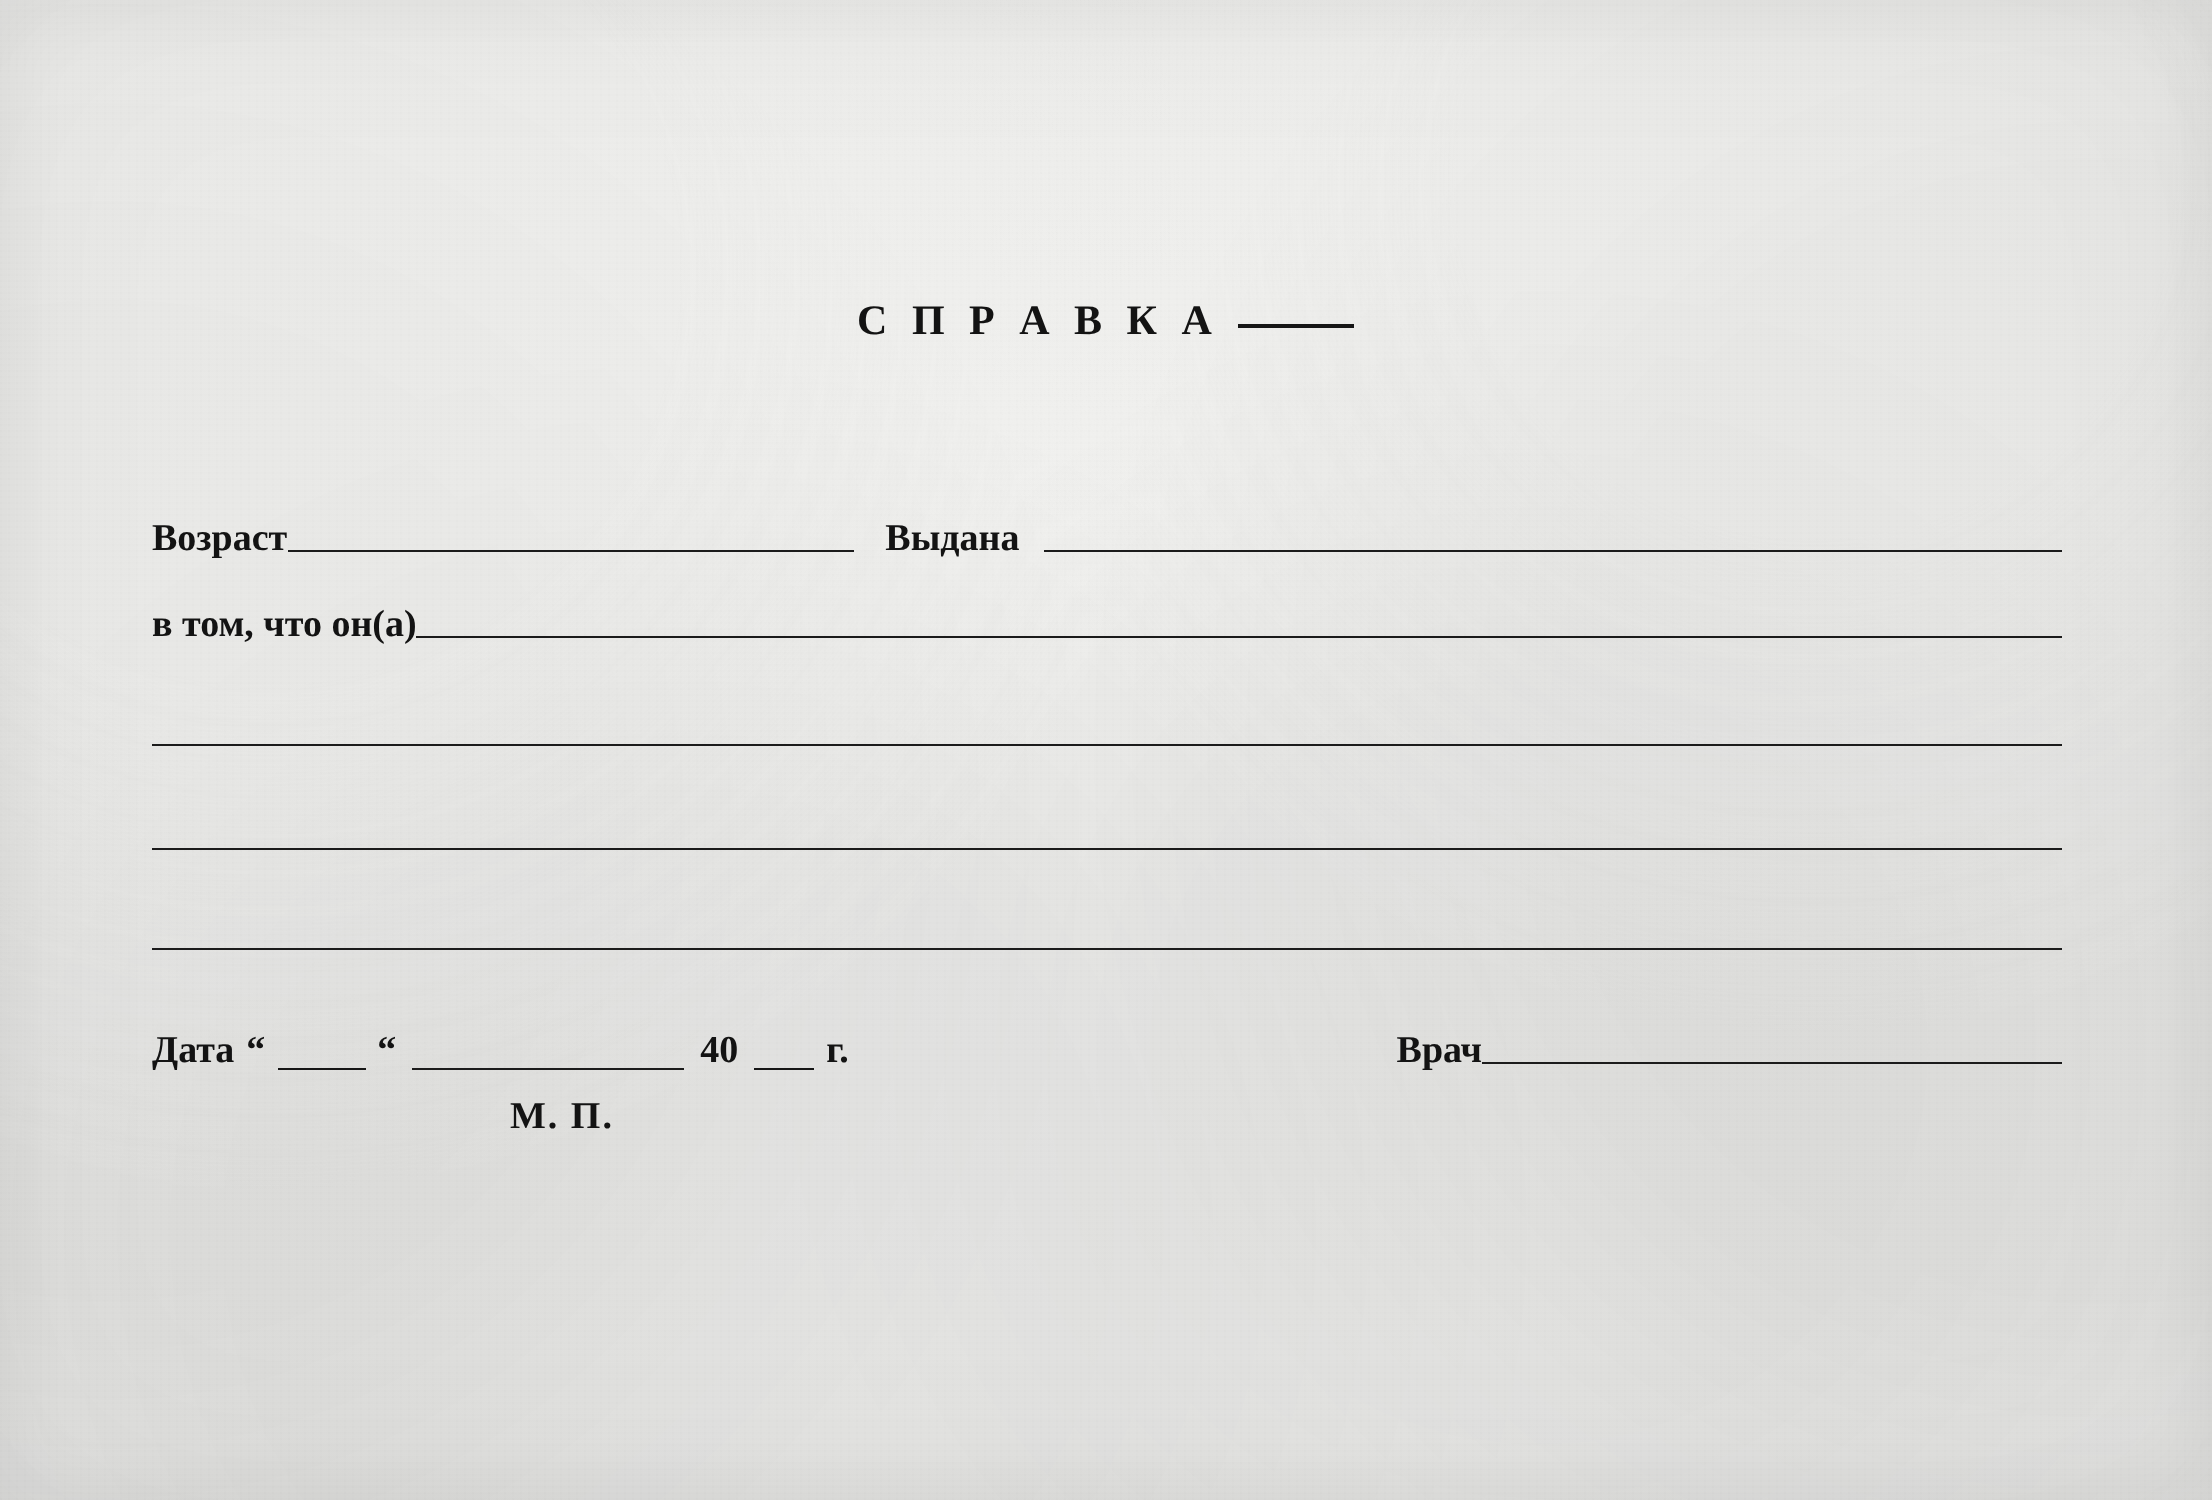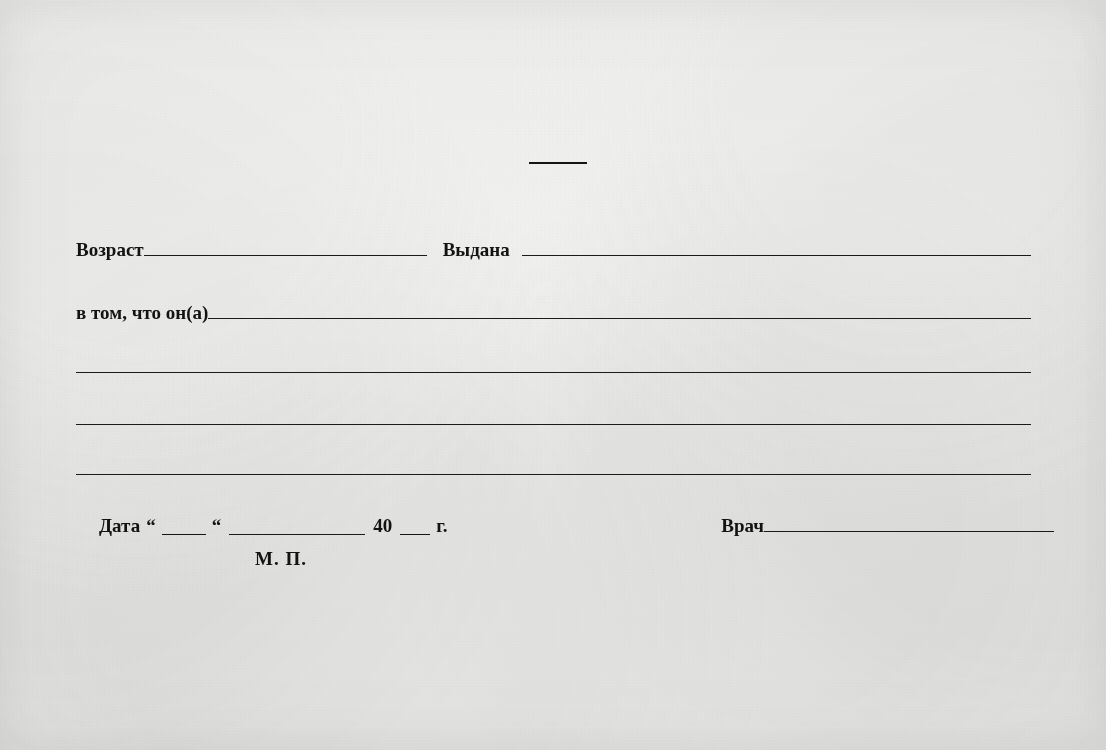--- a/index.html
+++ b/index.html
@@ -98,40 +98,40 @@
     border-bottom: 1.6px solid #1b1b1b;
     height: 0;
     margin-bottom: 3px;
   }
 
   
   #row-fio      { left: 76px;  top: 200px;  width: 955px; }
   #row-fio .gap { width: 14px; }
   #row-fio .rule{ flex: 1; }
 
-  #row-age      { left: 76px;  top: 240px;  width: 955px; align-items: flex-end; }
+  #row-age      { left: 76px;  top: 260px;  width: 955px; align-items: flex-end; }
   #row-age .rule-a { width: 283px; }
   #row-age .lbl2   { margin: 0 12px 0 16px; }
   #row-age .rule-b { flex: 1; }
 
   #row-that     { left: 76px;  top: 303px;  width: 955px; }
   #row-that .rule { flex: 1; }
 
   .free-rule {
     position: absolute;
     left: 76px;
     width: 955px;
     height: 0;
     border-bottom: 1.6px solid #1b1b1b;
   }
   #rule-1 { top: 372px; }
   #rule-2 { top: 424px; }
   #rule-3 { top: 474px; }
 
-  #row-date { left: 76px; top: 516px; width: 955px; margin-left: 23px; }
+  #row-date { left: 76px; top: 516px; width: 955px; }
   #row-date .q1 { margin-left: 6px; }
   #row-date .blank-day {
     display: inline-block;
     width: 44px;
     border-bottom: 1.8px solid #151515;
     margin: 0 6px;
     height: 0;
     vertical-align: 2px;
   }
   #row-date .rule-month { width: 136px; margin: 0 8px; }
@@ -161,21 +161,21 @@
 
 <div class="page">
 
   <div class="paper-noise"></div>
   <div class="paper-grain"></div>
   <div class="edge-shade"></div>
 
   <div class="form">
 
     <div class="title">
-      <span class="num"></span><span class="title-blank"></span>
+      <span>С П Р А В К А</span><span class="num"></span><span class="title-blank"></span>
     </div>
 
 
     <div class="row" id="row-age">
       <span class="lbl">Возраст</span>
       <span class="rule rule-a"></span>
       <span class="lbl lbl2">Выдана</span>
       <span class="rule rule-b"></span>
     </div>
 

